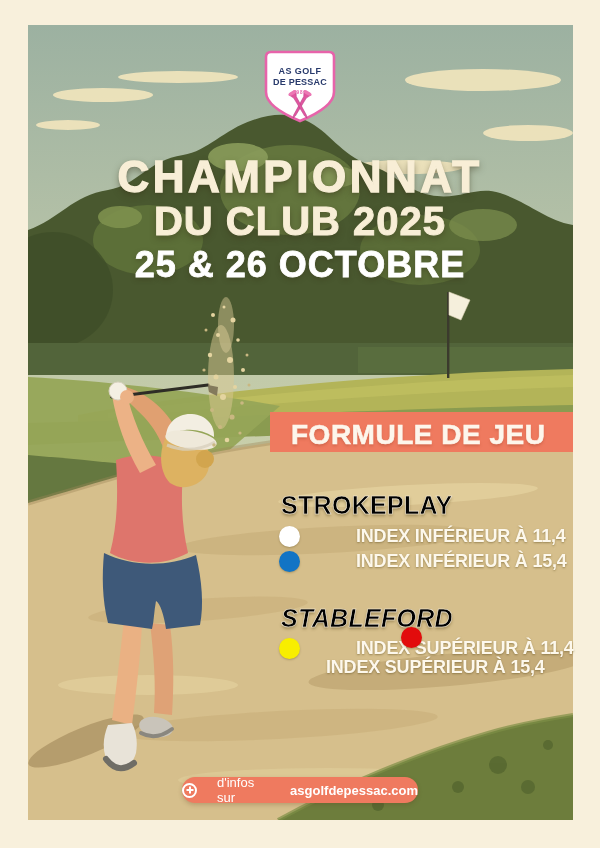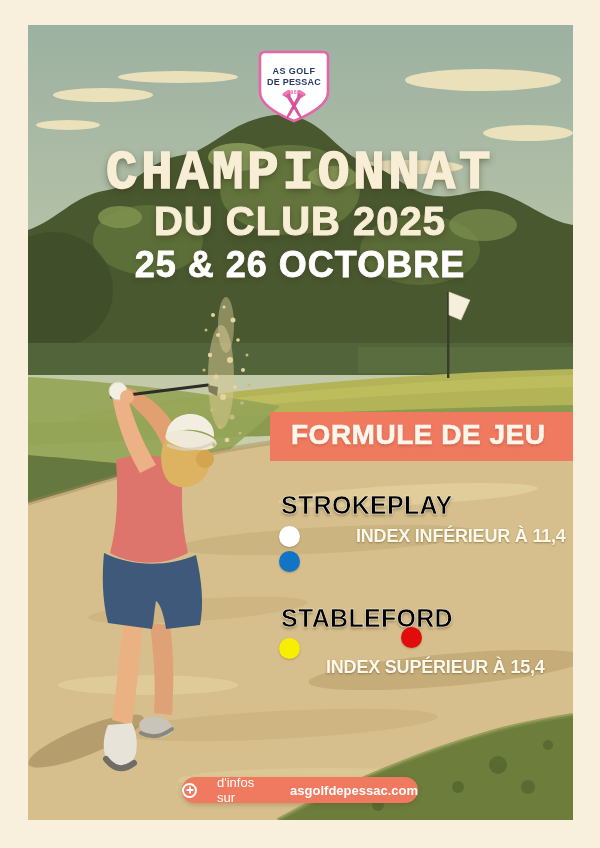--- a/index.html
+++ b/index.html
@@ -7,49 +7,49 @@
     width:600px;height:848px;position:relative;overflow:hidden;
     background:#f8f0dc;
     font-family:"Liberation Sans", sans-serif;
   }
   .illustration{position:absolute;left:28px;top:25px;width:545px;height:795px;}
   .illustration svg{display:block;width:100%;height:100%;}
 
   .overlay{position:absolute;z-index:5;}
 
   
-  .logo{left:257px;top:50px;width:74px;height:74px;}
+  .logo{left:263px;top:50px;width:74px;height:74px;}
   .logo svg{width:100%;height:100%;display:block;}
   .logo text{font-family:"Liberation Sans",sans-serif;font-weight:bold;}
 
   
   .title-block{left:0;right:0;text-align:center;color:#f8eed6;font-weight:bold;}
-  .main-title{top:148px;font-size:53px;line-height:1;letter-spacing:3.5px;
+  .main-title{top:155px;font-size:44px;line-height:1;letter-spacing:3.5px;
     -webkit-text-stroke:1.3px #f8eed6;
-    text-shadow:0 3px 7px rgba(55,52,24,.5),0 1px 2px rgba(55,52,24,.35);font-family:Liberation Mono, monospace;}
+    text-shadow:0 3px 7px rgba(55,52,24,.5),0 1px 2px rgba(55,52,24,.35);}
   .sub-title{top:201px;font-size:40px;line-height:1;letter-spacing:1px;
     -webkit-text-stroke:1px #f8eed6;
     text-shadow:0 3px 6px rgba(55,52,24,.5);}
   .date-title{top:247px;font-size:36px;line-height:1;letter-spacing:1px;color:#ffffff;
     -webkit-text-stroke:.8px #ffffff;
     text-shadow:0 2px 5px rgba(55,52,24,.5);}
 
   
-  .banner{left:270px;top:412px;width:303px;height:49px;background:#ef7a5f;
+  .banner{left:270px;top:412px;width:303px;height:40px;background:#ef7a5f;
     color:#fdf6ec;font-size:28px;font-weight:bold;line-height:45px;
     padding-left:21px;letter-spacing:.5px;box-sizing:border-box;
     -webkit-text-stroke:.6px #fdf6ec;
     text-shadow:0 2px 3px rgba(150,60,35,.35);}
 
   
   .section-heading{left:281px;color:#000000;font-weight:bold;font-size:25px;line-height:26px;
     letter-spacing:.3px;-webkit-text-stroke:.6px #f8efdd;
     text-shadow:0 2px 3px rgba(95,78,30,.45);}
   .h-strokeplay{top:492px;}
-  .h-stableford{top:605px;}
+  .h-stableford{top:605px;font-style:italic;}
   .index-row{left:279px;height:24px;display:flex;align-items:center;gap:9px;}
   .row-1{top:524px;} .row-2{top:549px;} .row-3{top:636px;} .row-4{top:627px;flex-direction:column;}
   .dot{width:21px;height:21px;border-radius:50%;flex:0 0 auto;
     box-shadow:0 1px 2px rgba(95,78,30,.35);}
   .index-label{color:#fdf8ec;font-weight:bold;font-size:18px;letter-spacing:-.2px;
     white-space:nowrap;text-shadow:0 1px 2px rgba(95,78,30,.5);margin-left:47px;}
 
   
   .footer-pill{left:182px;top:777px;width:236px;height:26px;background:#ef7a5f;
     border-radius:14px;display:flex;align-items:center;justify-content:center;gap:20px;
@@ -223,25 +223,27 @@
 
 <div class="overlay banner">FORMULE DE JEU</div>
 
 <div class="overlay section-heading h-strokeplay">STROKEPLAY</div>
 <div class="overlay index-row row-1">
   <span class="dot" style="background:#ffffff"></span>
   <span class="index-label">INDEX INFÉRIEUR À 11,4</span>
 </div>
 <div class="overlay index-row row-2">
   <span class="dot" style="background:#1274c5"></span>
+  <span class="index-label">INDEX INFÉRIEUR À 15,4</span>
 </div>
 
 <div class="overlay section-heading h-stableford">STABLEFORD</div>
 <div class="overlay index-row row-3">
   <span class="dot" style="background:#f8ee00"></span>
+  <span class="index-label">INDEX SUPÉRIEUR À 11,4</span>
 </div>
 <div class="overlay index-row row-4">
   <span class="dot" style="background:#e20c0c"></span>
   <span class="index-label">INDEX SUPÉRIEUR À 15,4</span>
 </div>
 
 <div class="overlay footer-pill">
   <span class="plus-icon"></span>
   <span>d'infos sur</span>
   <span class="footer-site">asgolfdepessac.com</span>

